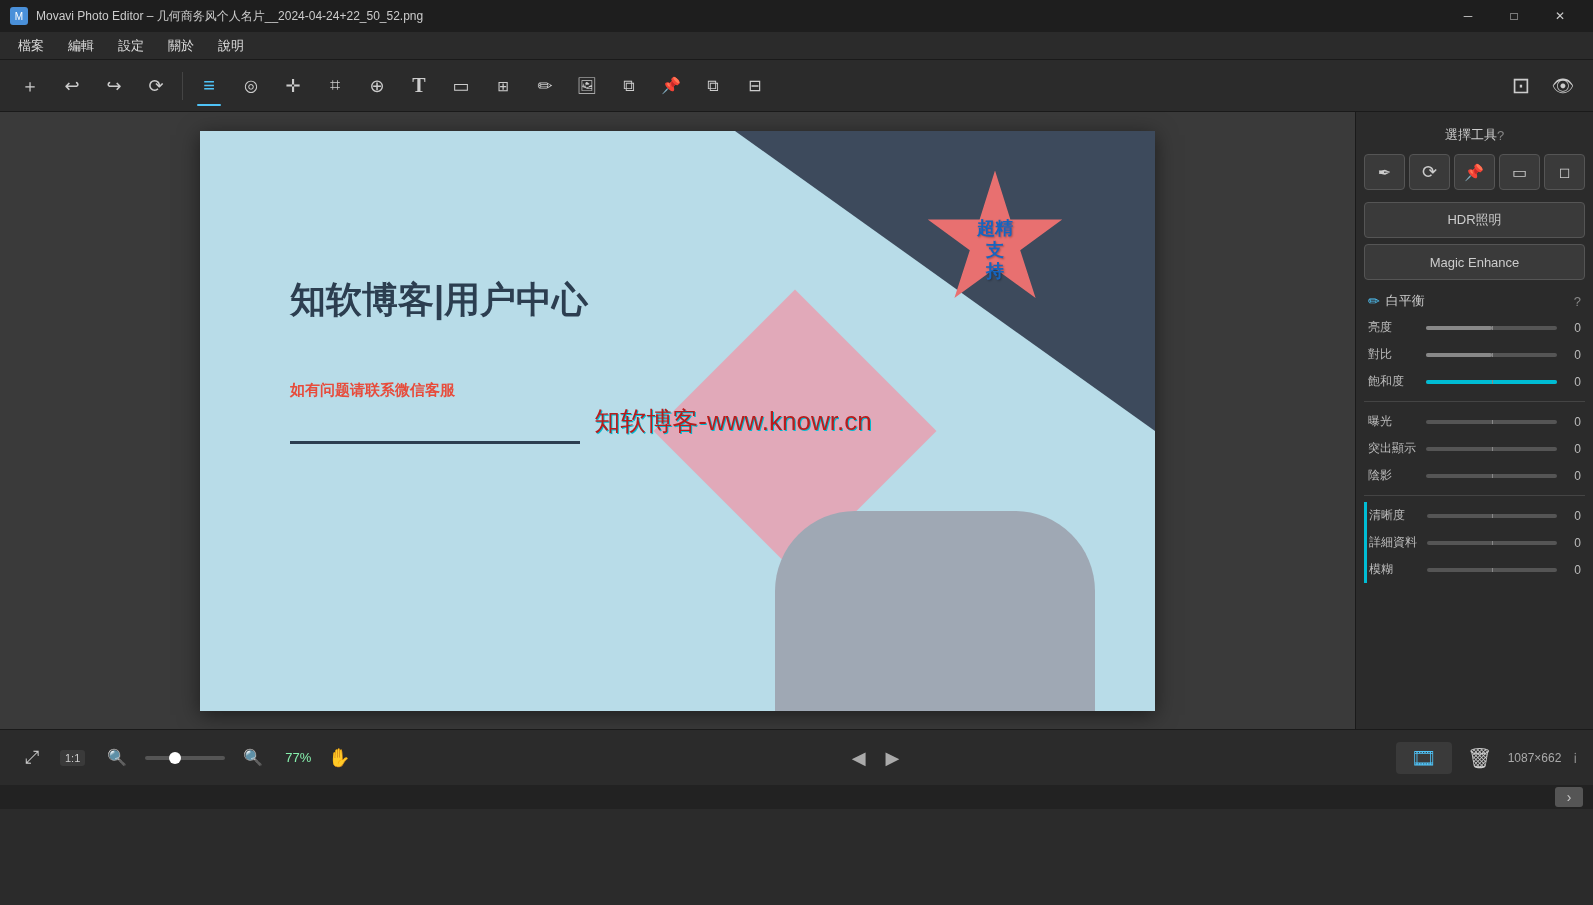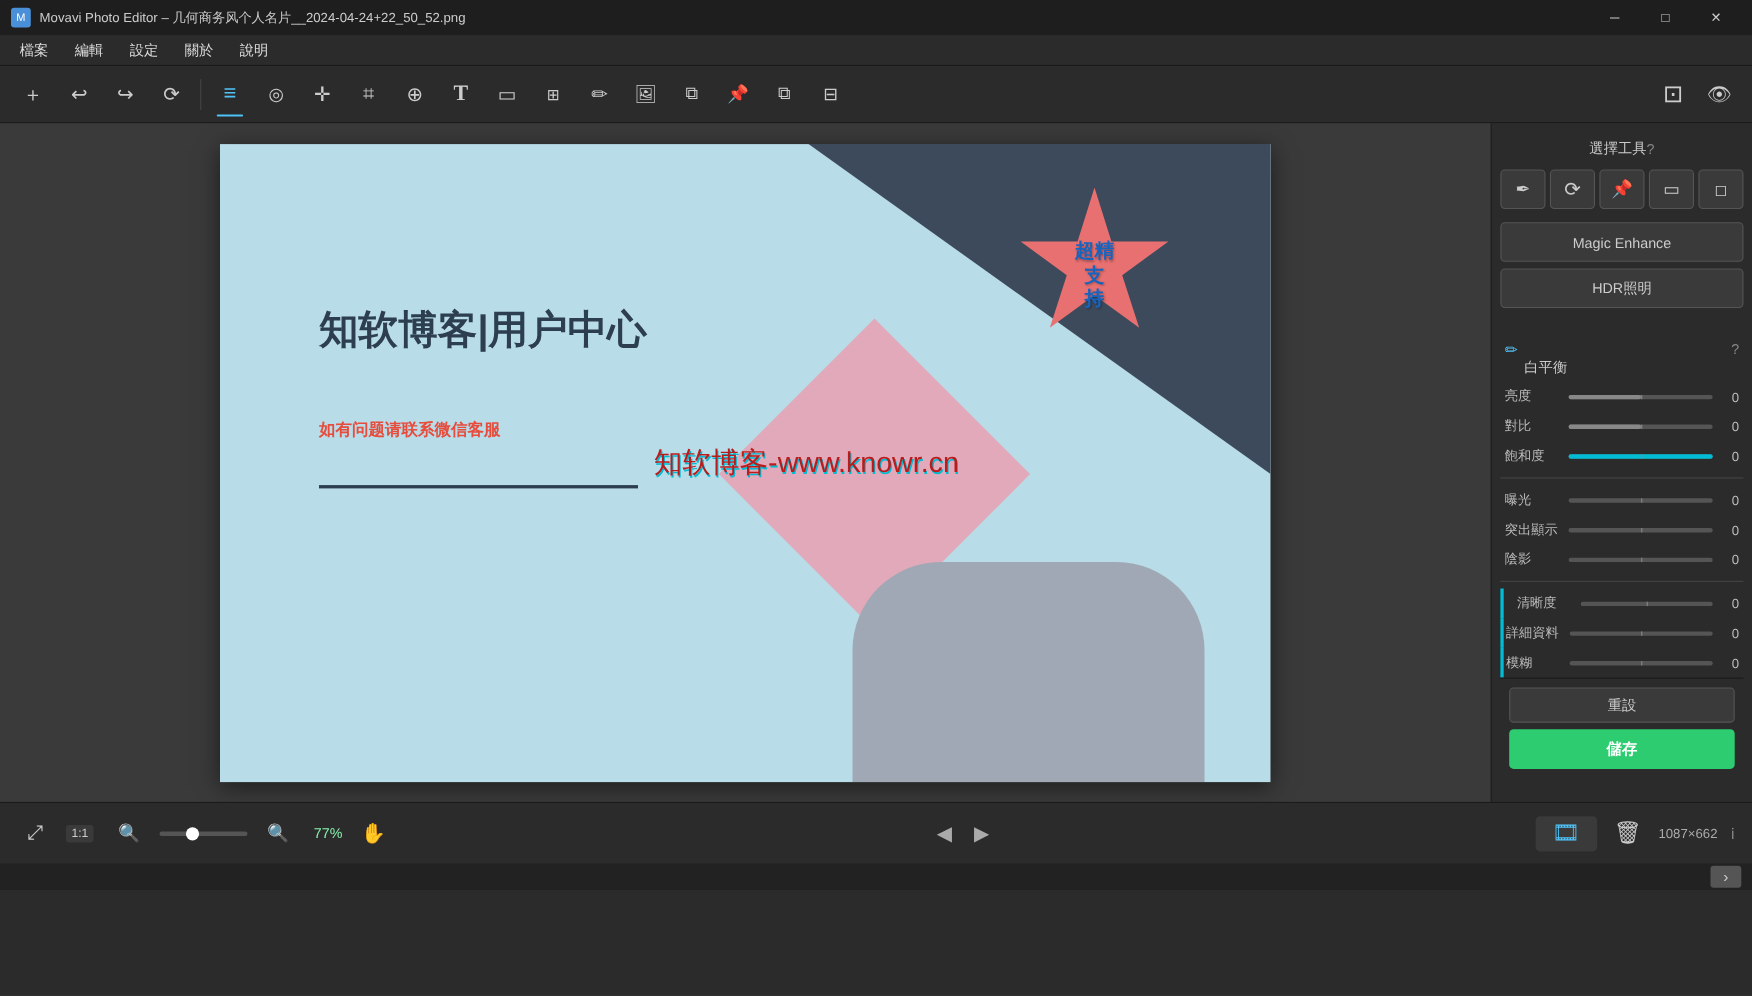--- a/index.html
+++ b/index.html
@@ -439,30 +439,30 @@
 
     <div class="selection-tools">
       <div class="sel-btn">✒</div>
       <div class="sel-btn" style="font-size:18px;">⟳</div>
       <div class="sel-btn" style="font-size:16px;">📌</div>
       <div class="sel-btn">▭</div>
       <div class="sel-btn" style="font-size:14px;">◻</div>
     </div>
 
     <div class="panel-big-btn">
+      <span>HDR照明</span>
+    </div>
+
+    <div class="panel-big-btn">
       <span>Magic Enhance</span>
-    </div>
-
-    <div class="panel-big-btn">
-      <span>HDR照明</span>
     </div>
 
     <div class="panel-section-header">
       <span class="pen-icon">✏</span>
-      <span style="flex:1;margin-left:6px;margin-top:33px;">白平衡</span>
+      <span style="flex:1;margin-left:6px;">白平衡</span>
       <span style="color:#888;">?</span>
     </div>
 
     <div class="slider-row">
       <span class="slider-label">亮度</span>
       <div class="slider-track">
         <div class="slider-center"></div>
         <div class="slider-fill" style="width:50%;background:#888;"></div>
       </div>
       <span class="slider-value">0</span>
@@ -507,21 +507,21 @@
     <div class="slider-row">
       <span class="slider-label">陰影</span>
       <div class="slider-track">
         <div class="slider-center"></div>
       </div>
       <span class="slider-value">0</span>
     </div>
 
     <div class="slider-divider"></div>
 
-    <div class="slider-row" style="border-left: 3px solid #00bcd4; padding-left: 12px;">
+    <div class="slider-row" style="border-left: 3px solid #00bcd4; padding-left: 2px;">
       <span class="slider-label">清晰度</span>
       <div class="slider-track">
         <div class="slider-center"></div>
       </div>
       <span class="slider-value">0</span>
     </div>
 
     <div class="slider-row" style="border-left: 3px solid #00bcd4; padding-left: 2px;">
       <span class="slider-label">詳細資料</span>
       <div class="slider-track">
@@ -531,28 +531,20 @@
     </div>
 
     <div class="slider-row" style="border-left: 3px solid #00bcd4; padding-left: 2px;">
       <span class="slider-label">模糊</span>
       <div class="slider-track">
         <div class="slider-center"></div>
       </div>
       <span class="slider-value">0</span>
     </div>
 
-    <div class="save-area">
-      <div class="reset-btn">
-        <span>重設</span>
-      </div>
-      <div class="save-btn">
-        <span>儲存</span>
-      </div>
-    </div>
   </div>
 </div>
 
 <div id="statusbar">
   <div class="statusbar-btn" style="font-size:18px;">⤢</div>
   <div class="one-one-btn">
     <span>1:1</span>
   </div>
   <div class="statusbar-btn" style="font-size:16px;">🔍</div>
   <div class="zoom-slider">

